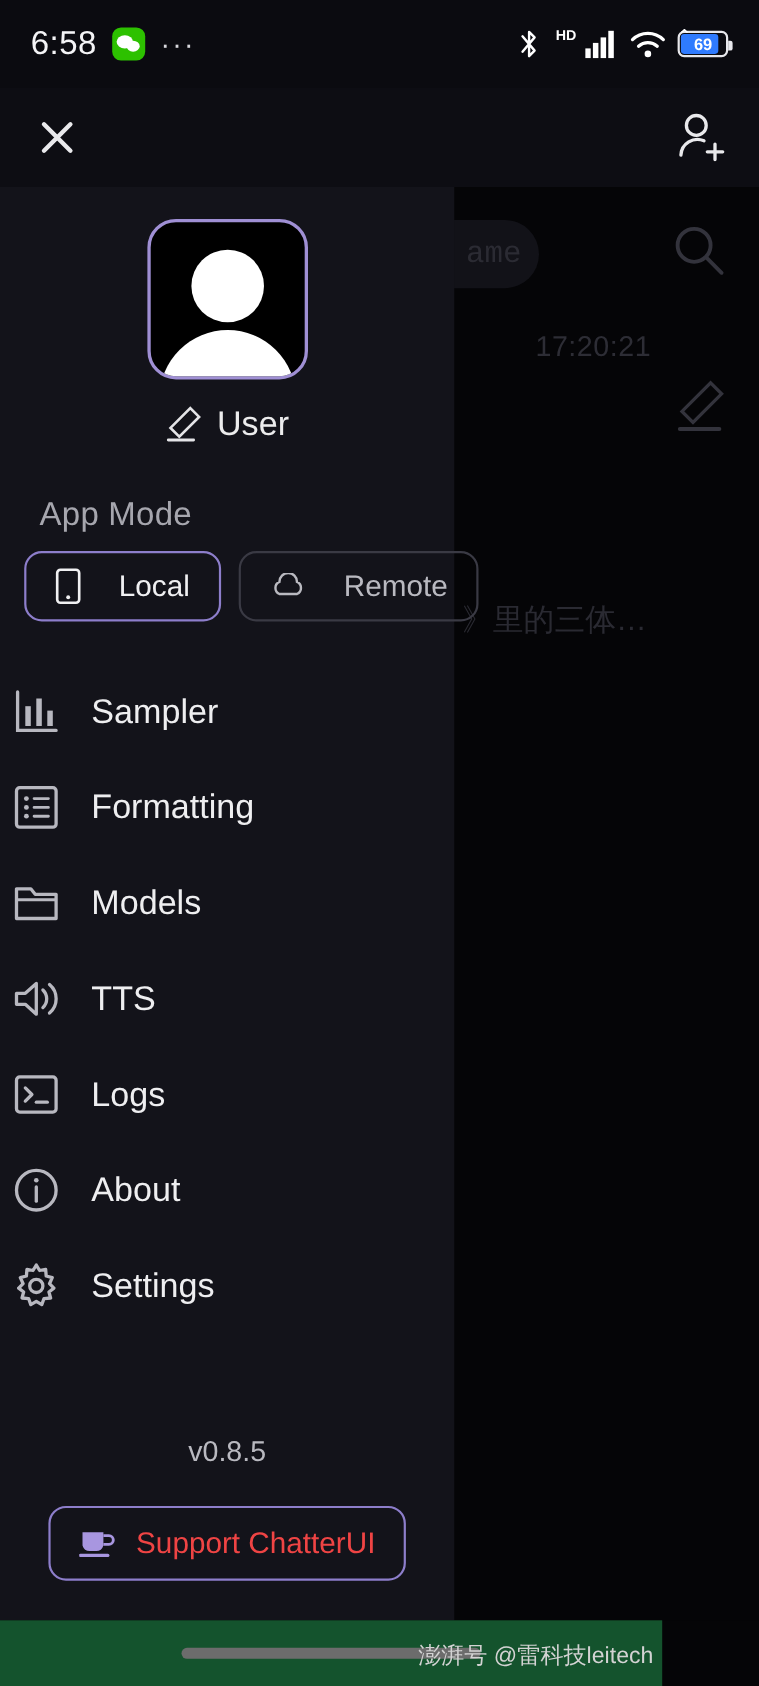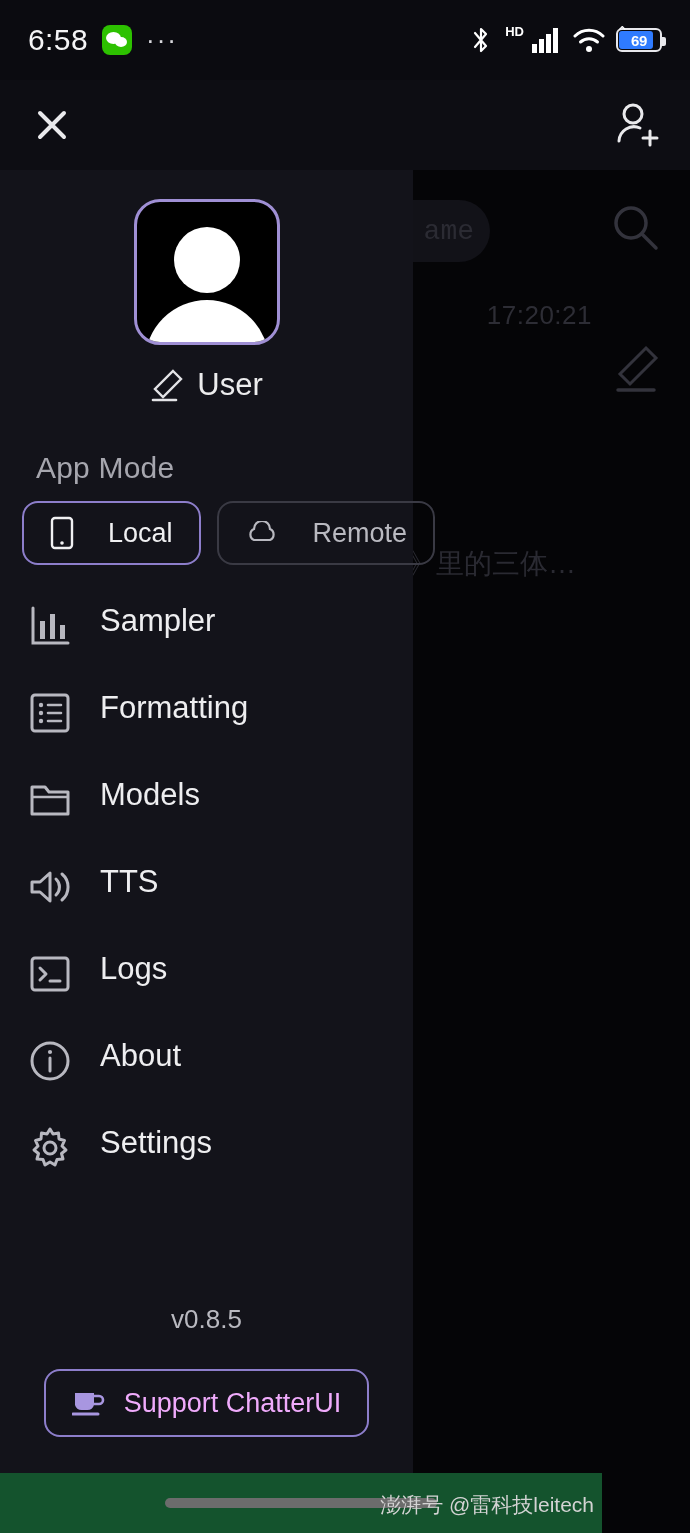--- a/index.html
+++ b/index.html
@@ -87,21 +87,21 @@
     padding-right:16px;
   }
   #bg-searchpill span { font-size:28px; color:#2b2b33;font-family:Liberation Mono, monospace; }
   #bg-search-icon { position:absolute; right:26px; top:30px; }
   #bg-timestamp {
     position:absolute; right:98px; top:130px;
     font-size:26px; color:#2d2d35; letter-spacing:.5px;
   }
   #bg-edit-icon { position:absolute; right:28px; top:172px; }
   #bg-chinese {
-    position:absolute; left:408px; top:375px;
+    position:absolute; left:420px; top:375px;
     font-size:28px; color:#2a2a32; white-space:nowrap;
   }
 
   
   #drawer {
     position:absolute; top:170px; left:0;
     width:413px; height:1303px;
     background:#13131a;
   }
 
@@ -132,34 +132,34 @@
   .mode-btn {
     display:flex; align-items:center; gap:34px;
     height:64px; padding:0 26px;
     border-radius:16px; border:2px solid #3a3a44;
     color:#b9b9c0; font-size:27px;
   }
   .mode-btn.active { border-color:#8d7ecb; color:#f0f0f2; }
 
   .menu { margin-top:38px; }
   .menu-item {
-    display:flex; gap:27px;
-    height:87px; padding-left:27px;
+    display:flex; align-items:center; gap:27px;
+    height:87px; padding-left:10px;
   }
   .menu-item .label { font-size:31px; color:#eeeef0; }
 
   .version {
     position:absolute; left:0; right:0; bottom:138px;
     text-align:center; font-size:26px; color:#b9b9c0;
   }
   .support-btn {
     position:absolute; left:44px; right:44px; bottom:36px;
     height:68px; border:2px solid #8d7ecb; border-radius:16px;
     display:flex; align-items:center; justify-content:center; gap:18px;
-    color:#f0abfc; font-size:27px;
+    color:#ef4444; font-size:27px;
   }
 
   
   #navbar {
     position:absolute; left:0; bottom:0; width:602px; height:60px;
     background:#14532d; display:flex; align-items:center; justify-content:center;
   }
   #home-indicator {
     width:272px; height:10px; border-radius:5px; background:#6c6c6c;
   }

